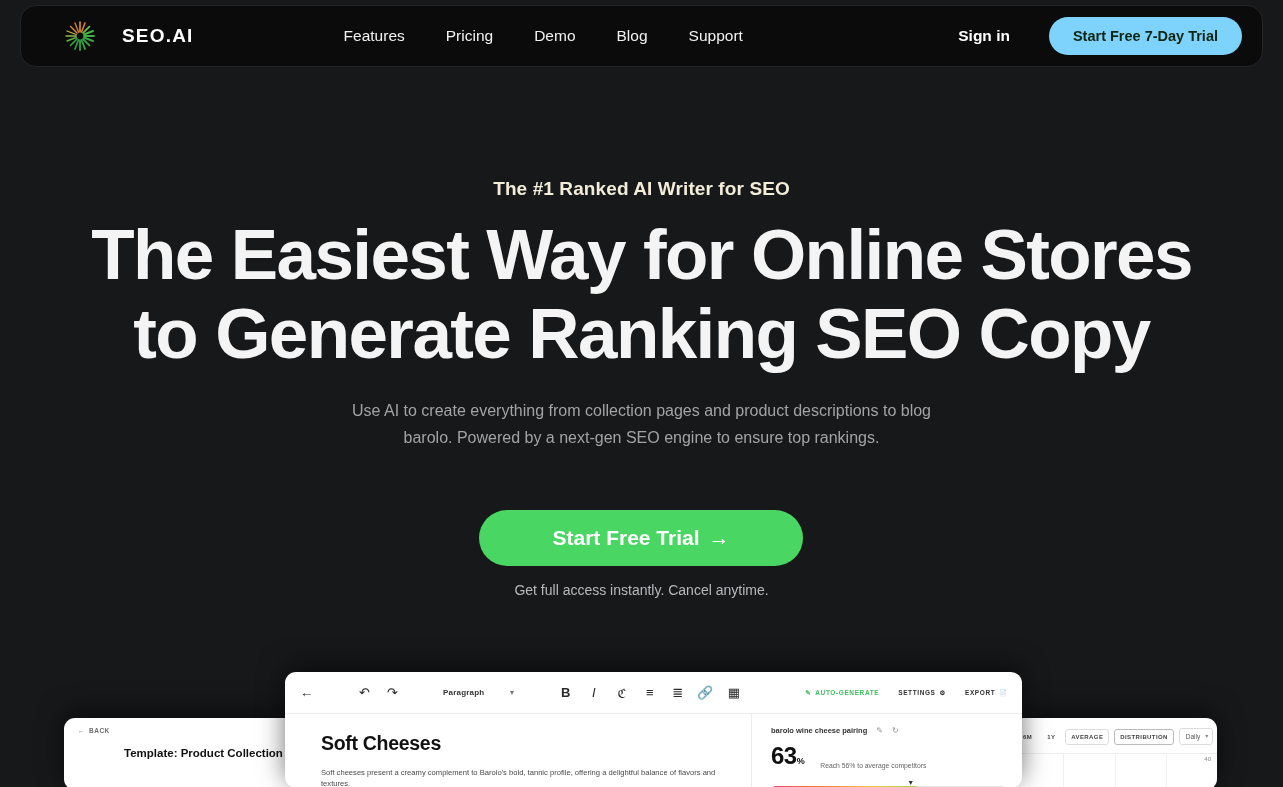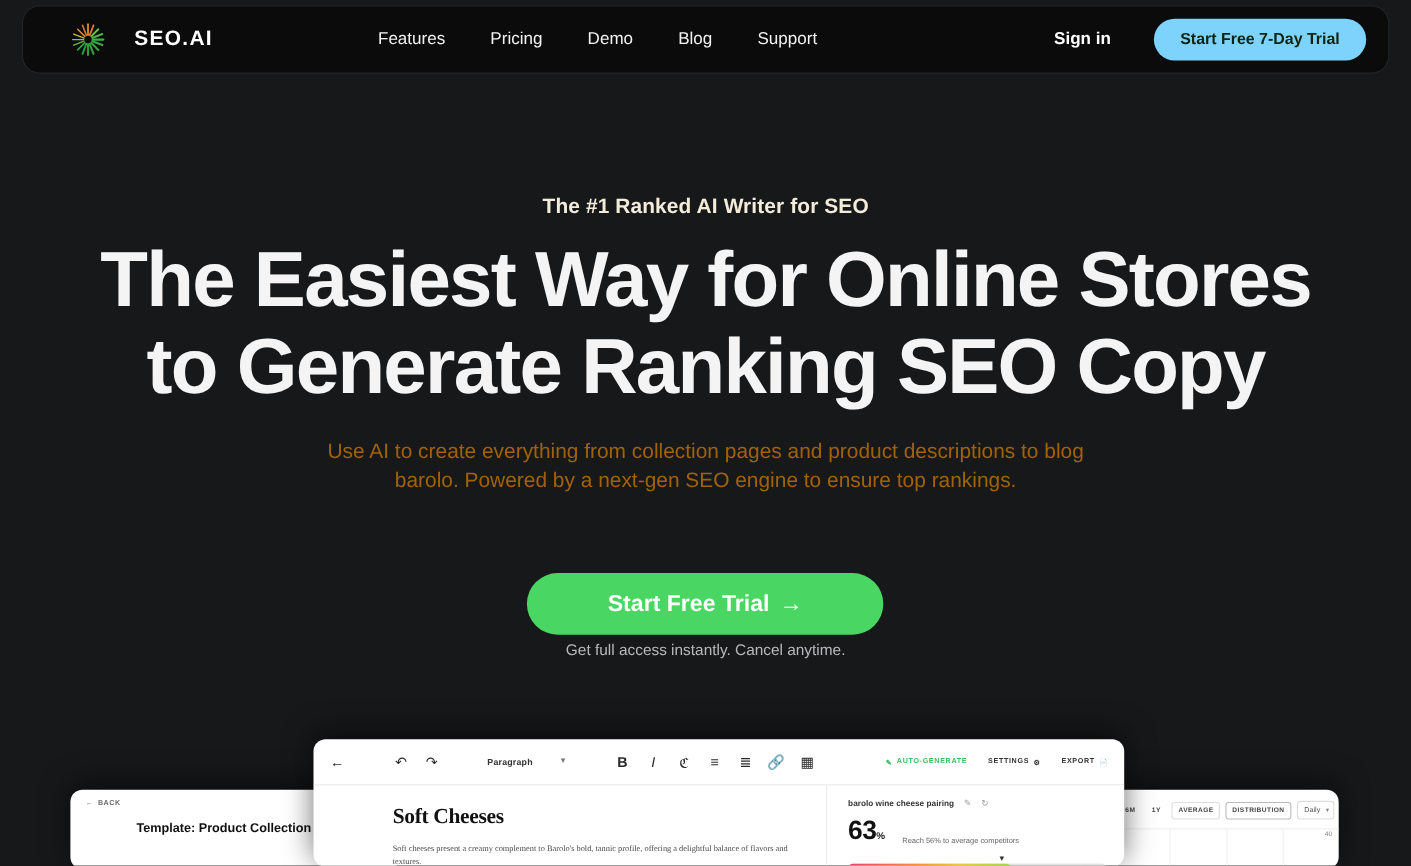--- a/index.html
+++ b/index.html
@@ -40,24 +40,24 @@
     position:absolute; top:178px; width:100%;
     font-size:19px; font-weight:700; color:#f2ecd9; letter-spacing:0.1px;
   }
   .headline {
     position:absolute; top:215px; width:100%;
     font-size:71px; line-height:79px; font-weight:700; color:#f4f4f4;
     letter-spacing:-1.6px;
   }
   .subtitle {
     position:absolute; top:397px; width:100%;
-    font-size:19px; line-height:27px; color:#a16207; font-weight:400;
+    font-size:16px; line-height:27px; color:#a3a3a3; font-weight:400;
   }
   .cta-main {
-    position:absolute; left:479px; top:521px; width:324px; height:56px;
+    position:absolute; left:479px; top:510px; width:324px; height:56px;
     background:#4ad662; border:none; border-radius:28px;
     color:#ffffff; font-size:21px; font-weight:700; cursor:pointer;
     display:flex; align-items:center; justify-content:center; gap:9px;
   }
   .cta-sub {
     position:absolute; top:582px; width:100%;
     font-size:14px; color:#b9b9bc; font-weight:400;
   }
 
   
@@ -85,21 +85,21 @@
              justify-content:center; color:#2a2a2a; font-size:13px; cursor:pointer; }
   .tb-sep { width:17px; }
   .tb-para { font-size:8px; color:#333; font-weight:700; letter-spacing:0.2px; cursor:pointer; }
   .tb-chev { font-size:7px; color:#777; margin-left:11px; cursor:pointer; }
   .tb-right { margin-left:auto; display:flex; align-items:center; gap:19px; }
   .tb-act { display:flex; align-items:center; gap:4px; font-size:6.5px;
             font-weight:700; letter-spacing:0.6px; color:#333; cursor:pointer; }
   .tb-act.green { color:#3fbf5f; }
 
   .pc-body { display:flex; height:74px; }
-  .pc-doc { width:466px; padding:18px 20px 0 72px;font-family:Liberation Serif, serif; }
+  .pc-doc { width:466px; padding:18px 20px 0 36px; }
   .pc-h1 { font-size:19.5px; font-weight:700; color:#111; letter-spacing:-0.3px; }
   .pc-p  { font-size:7.6px; line-height:11px; color:#4a4a4a; margin-top:12px; }
 
   .pc-side { flex:1; border-left:1px solid #ececec; padding:12px 16px 0 19px; }
   .ps-row { display:flex; align-items:center; gap:9px; }
   .ps-kw { font-size:7.5px; color:#333; font-weight:700; }
   .ps-ic { font-size:8px; color:#9a9a9a; cursor:pointer; }
   .ps-score-row { display:flex; align-items:flex-end; gap:16px; margin-top:9px; }
   .ps-score { font-size:24px; font-weight:700; color:#111; line-height:24px;
               letter-spacing:-0.5px; }

